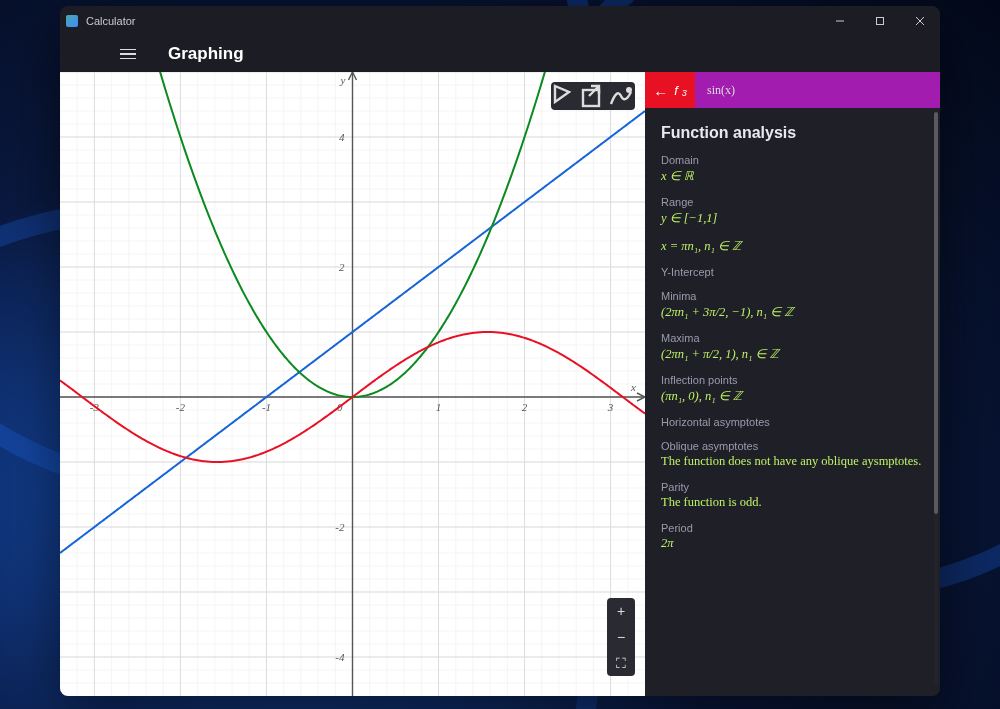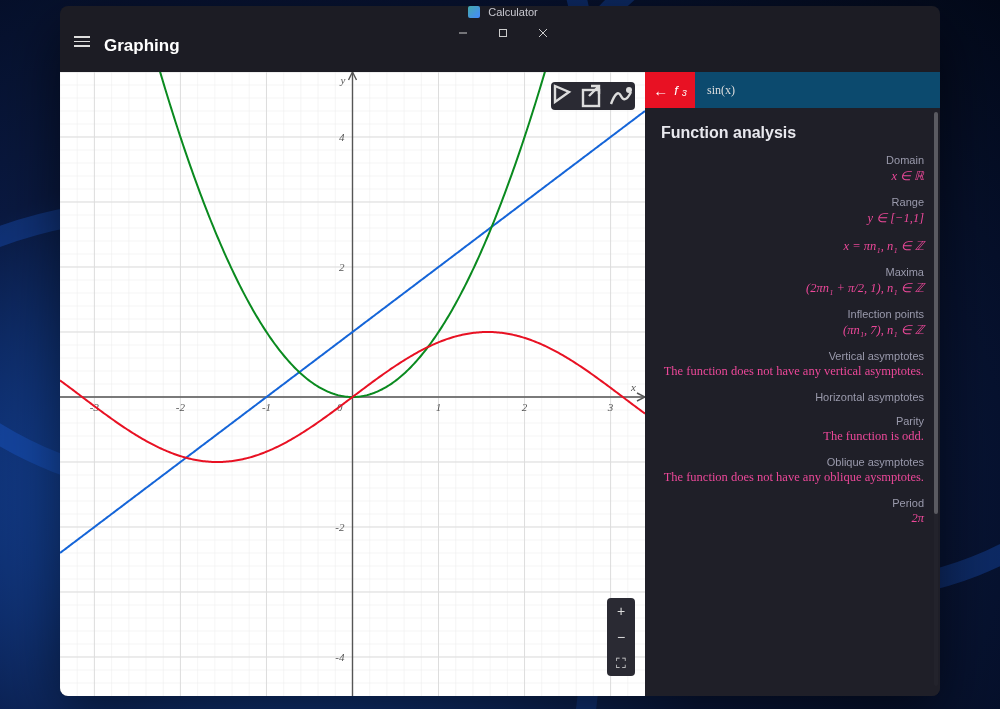--- a/index.html
+++ b/index.html
@@ -23,32 +23,33 @@
   background: #1c1c24;
   border-radius: 8px;
   box-shadow: 0 20px 60px rgba(0,0,0,0.6);
   display: flex; flex-direction: column;
   overflow: hidden;
 }
 .titlebar {
   height: 30px;
   display: flex; align-items: center; justify-content: space-between;
   padding: 0 0 0 6px;
-  color: #c8c8d0; font-size: 11px; flex-direction: column;
+  color: #c8c8d0; font-size: 11px;
 }
 .titlebar .left { display: flex; align-items: center; gap: 8px; }
 .titlebar .app-icon { width: 12px; height: 12px; background: linear-gradient(135deg,#4aa,#48f); border-radius: 2px; }
 .win-controls { display: flex; }
 .win-controls .btn { width: 40px; height: 30px; display:flex; align-items:center; justify-content:center; color:#ccc; cursor:pointer; }
 
 .header {
   height: 36px;
-  display:flex; gap:14px;
+  display:flex; align-items:center; gap:32px;
   padding: 0 14px;
   color: #fff;
+  margin-left: 46px;
 }
 .hamburger { width:16px; display:flex; flex-direction:column; gap:3px; cursor:pointer; }
 .hamburger span { height:1.5px; background:#ddd; }
 .mode-title { font-size: 17px; font-weight:600; }
 
 .body { flex:1; display:flex; overflow:hidden; }
 .graph-pane {
   flex:1;
   background:#fff;
   position:relative;
@@ -79,31 +80,31 @@
 .func-bar { display:flex; align-items:stretch; height:36px; }
 .back-btn {
   background:#e81123; width:50px;
   display:flex; align-items:center; justify-content:center;
   gap:4px; cursor:pointer; color:#fff; font-style:italic; font-size:13px;
   position:relative;
 }
 .back-btn .arrow { font-style:normal; font-size:15px; margin-right:2px; }
 .back-btn .sub { font-size:9px; transform:translateY(3px); }
 .func-expr {
-  flex:1; background:#0c4a6e; display:flex; align-items:center;
+  flex:1; background:#a21caf; display:flex; align-items:center;
   padding:0 12px; font-size:12px; color:#ddd; font-family:"Segoe UI";
 }
 
 .analysis {
   flex:1; overflow-y:auto; padding: 10px 16px 20px 16px;
 }
 .analysis h2 { font-size:16px; font-weight:600; margin: 6px 0 12px 0; }
-.prop { margin-bottom: 12px; text-align: right; }
+.prop { margin-bottom: 12px; }
 .prop .label { font-size:11px; color:#9a9aac; margin-bottom:2px; }
-.prop .value { font-size:12.5px; color:#ec4899; font-family:"Segoe UI"; }
+.prop .value { font-size:12.5px; color:#bef264; font-family:"Segoe UI"; }
 .prop .value.serif { font-family: Georgia, "Times New Roman", serif; font-style: italic; }
 
 .scrollbar-fake {
   position:absolute; right:2px; top:40px; bottom:10px; width:4px;
   background:rgba(255,255,255,0.02); border-radius:2px;
 }
 .scrollbar-fake .thumb { position:absolute; left:0; right:0; top:0; height:70%; background:rgba(255,255,255,0.25); border-radius:2px; }
 
 svg text { font-family: Georgia, serif; font-style: italic; }
 </style>
@@ -313,43 +314,44 @@
             <div class="value serif">x ∈ ℝ</div>
           </div>
           <div class="prop">
             <div class="label">Range</div>
             <div class="value serif">y ∈ [−1,1]</div>
           </div>
           <div class="prop">
             <div class="value serif">x = πn₁, n₁ ∈ ℤ</div>
           </div>
           <div class="prop">
+            <div class="label">Y-Intercept</div>
+          </div>
+          <div class="prop">
+            <div class="label">Minima</div>
+            <div class="value serif">(2πn₁ + 3π/2, −1), n₁ ∈ ℤ</div>
           </div>
           <div class="prop">
             <div class="label">Maxima</div>
             <div class="value serif">(2πn₁ + π/2, 1), n₁ ∈ ℤ</div>
           </div>
           <div class="prop">
             <div class="label">Inflection points</div>
-            <div class="value serif">(πn₁, 7), n₁ ∈ ℤ</div>
-          </div>
-          <div class="prop">
-            <div class="label">Vertical asymptotes</div>
-            <div class="value">The function does not have any vertical asymptotes.</div>
+            <div class="value serif">(πn₁, 0), n₁ ∈ ℤ</div>
           </div>
           <div class="prop">
             <div class="label">Horizontal asymptotes</div>
+          </div>
+          <div class="prop">
+            <div class="label">Oblique asymptotes</div>
+            <div class="value">The function does not have any oblique aysmptotes.</div>
           </div>
           <div class="prop">
             <div class="label">Parity</div>
             <div class="value">The function is odd.</div>
-          </div>
-          <div class="prop">
-            <div class="label">Oblique asymptotes</div>
-            <div class="value">The function does not have any oblique aysmptotes.</div>
           </div>
           <div class="prop">
             <div class="label">Period</div>
             <div class="value serif">2π</div>
           </div>
         </div>
       <div class="scrollbar-fake">
           <div class="thumb"></div>
         </div>
     </div>

